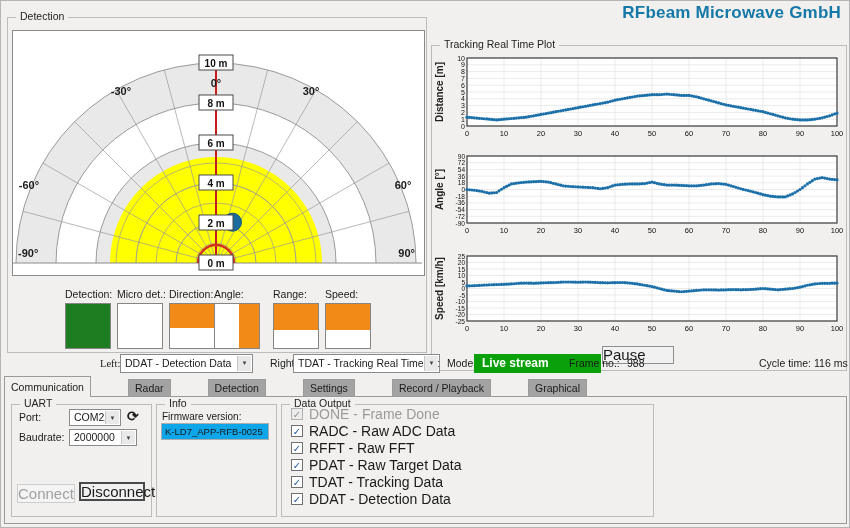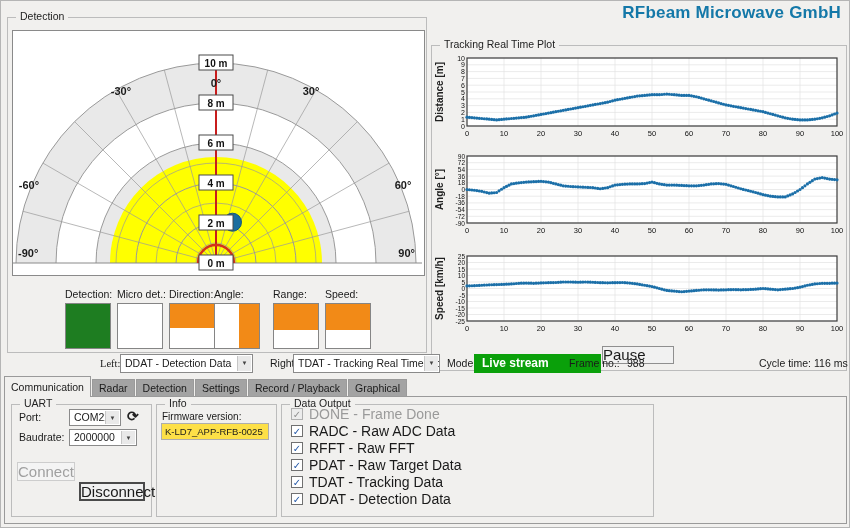--- a/index.html
+++ b/index.html
@@ -18,30 +18,30 @@
   .ind-box{position:relative;width:44px;height:44px;background:#fff;border:1px solid #858585;margin-top:3px;overflow:hidden;}
   .ind-fill{position:absolute;}
   .chart-svg{position:absolute;left:2px;}
   .btn{position:absolute;background:#f1f1f1;border:1px solid #8f8f8f;font-size:15px;box-sizing:border-box;}
   .btn.focused{border:2px solid #4a4a4a;font-weight:normal;}
   .btn.disabled{color:#a0a0a0;border:1px solid #cdcdcd;background:#f4f4f4;}
   .slabel{position:absolute;line-height:19px;font-size:10.5px;white-space:nowrap;}
   .select{position:absolute;height:19px;background:#fff;border:1px solid #8a8a8a;box-sizing:border-box;font-size:10.5px;line-height:17px;padding:0 16px 0 4px;white-space:nowrap;overflow:hidden;}
   .select .arr{position:absolute;right:1px;top:1px;bottom:1px;width:13px;background:#e9e9e9;border-left:1px solid #c6c6c6;color:#444;font-size:6px;line-height:15px;text-align:center;}
   .badge{position:absolute;height:19px;line-height:19px;padding-left:8px;color:#fff;font-weight:bold;font-size:12px;box-sizing:border-box;}
-  .tabbar{position:absolute;left:3px;top:375px;height:21px;display:flex;align-items:flex-end;}
+  .tabbar{position:absolute;left:3px;top:375px;height:21px;display:flex;align-items:flex-end;gap:36px;}
   .tab{border:1px solid #9a9a9a;border-bottom:none;background:#a3a3a3;padding:0 6px;height:17px;line-height:17px;font-size:10.5px;margin-right:1px;white-space:nowrap;}
   .tab.active{background:#f1f0ee;height:20px;line-height:20px;position:relative;z-index:2;}
   .tabpage{position:absolute;left:3px;top:395px;width:843px;height:128px;border:1px solid #9a9a9a;background:#f1f0ee;box-sizing:border-box;}
   .cb-row{position:absolute;height:15px;display:flex;align-items:center;}
   .cb{width:12px;height:12px;border:1px solid #707070;background:#fff;font-size:10px;line-height:11px;text-align:center;color:#2458a8;margin-right:6px;box-sizing:border-box;}
   .cb-row.disabled .cb{background:#ececec;border-color:#b0b0b0;color:#909090;}
   .cb-row.disabled .cb-lbl{color:#9a9a9a;}
   .cb-lbl{font-size:14px;white-space:nowrap;}
-  .fwbox{position:absolute;background:#fde047;border:1px solid #adadad;font-size:9.5px;line-height:15px;padding-left:3px;box-sizing:border-box;white-space:nowrap;}
+  .fwbox{position:absolute;background:#0ea5e9;border:1px solid #adadad;font-size:9.5px;line-height:15px;padding-left:3px;box-sizing:border-box;white-space:nowrap;}
   .refresh{position:absolute;font-size:14px;font-weight:bold;color:#222;cursor:default;line-height:16px;}
 </style>
 </head>
 <body>
 
 <div id="app">
 
   <div class="brand">RFbeam Microwave GmbH</div>
 
   <div class="groupbox" style="left:6px;top:16px;width:418px;height:334px;">
@@ -772,21 +772,21 @@
   <div class="select" style="left:68px;top:408px;width:52px;height:17px;line-height:15px;">
     <span>COM22</span>
     <span class="arr">▼</span>
   </div>
   <div class="refresh" style="left:126px;top:407px;">⟳</div>
   <div class="slabel" style="left:18px;top:427px;">Baudrate:</div>
   <div class="select" style="left:68px;top:428px;width:68px;height:17px;line-height:15px;">
     <span>2000000</span>
     <span class="arr">▼</span>
   </div>
-  <div class="btn disabled" style="left:16px;top:461px;width:58px;height:19px;line-height:17px;">Connect</div>
+  <div class="btn disabled" style="left:16px;top:483px;width:58px;height:19px;line-height:17px;">Connect</div>
   <div class="btn focused" style="left:78px;top:481px;width:66px;height:19px;line-height:15px;">Disconnect</div>
 
   <div class="groupbox" style="left:155px;top:403px;width:119px;height:111px;">
     <span class="glabel">Info</span>
   </div>
   <div class="slabel" style="left:161px;top:406px;font-size:10px;text-align:center;">Firmware version:</div>
   <div class="fwbox" style="left:160px;top:422px;width:108px;height:17px;">K-LD7_APP-RFB-0025</div>
 
   <div class="groupbox" style="left:280px;top:403px;width:371px;height:111px;">
     <span class="glabel">Data Output</span>

